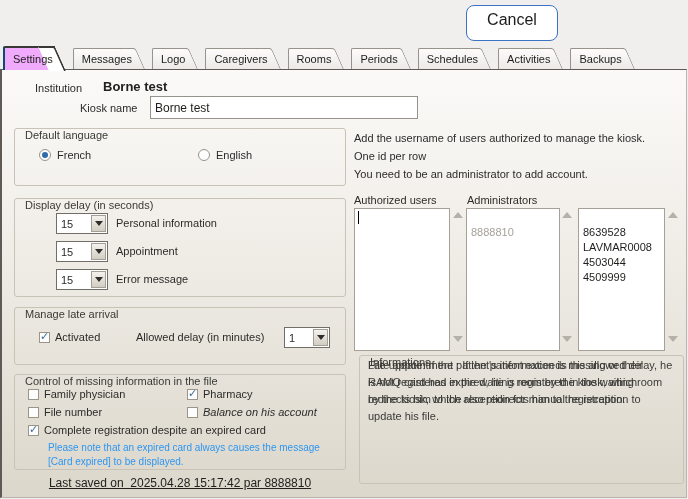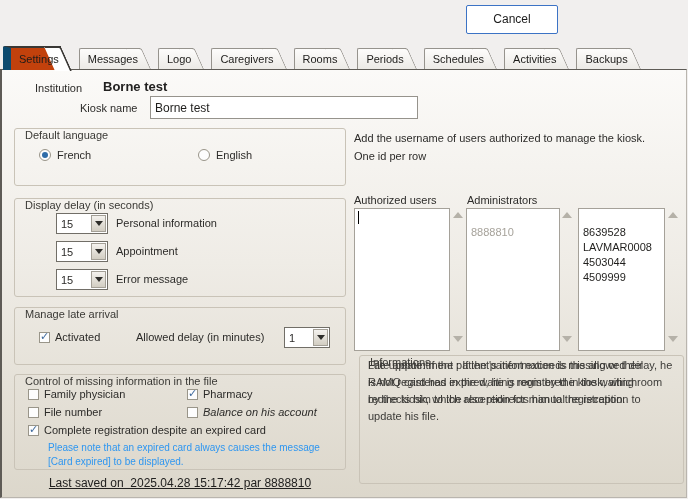--- a/index.html
+++ b/index.html
@@ -5,37 +5,37 @@
   * { box-sizing: border-box; }
   body { margin:0; background:#fff; }
   #app {
     position:relative; width:688px; height:499px; overflow:hidden;
     background:#f1efee;
     font-family:"Liberation Sans","DejaVu Sans",sans-serif;
     font-size:11px; color:#2c2b29;
     -webkit-font-smoothing:antialiased;
   }
   
-  .btn { position:absolute; top:5px; height:29px; text-align:center; line-height:27px;
-         font-size:12px; border-radius:2px; cursor:pointer; }
+  .btn { position:absolute; top:5px; height:36px; text-align:center; line-height:27px;
+         font-size:16px; border-radius:8px; cursor:pointer; }
   .btn-cancel { left:466px; width:92px; background:#ffffff; border:1px solid #3c73c5; color:#1b1b1b; }
   .btn-save   { left:580px; width:94px; background:#0e74d4; border:1px solid #0e74d4; color:#ffffff; }
   
   .tabbar { position:absolute; left:0; top:45px; width:688px; height:24px;
             display:flex; align-items:flex-end; padding-left:3px; z-index:5; }
   .tab { position:relative; height:21px; line-height:21px; padding:0 2px 0 8px; margin-right:18px;
          background:linear-gradient(#fdfcfb,#eceae6);
          border-top:1px solid #96938d; border-left:1px solid #96938d;
          border-radius:2px 0 0 0; color:#1d1c1a; cursor:pointer; white-space:nowrap; }
   .tab::after { content:""; position:absolute; top:-1px; right:-11px; width:15px; height:100%;
          background:linear-gradient(#fdfcfb,#eceae6);
          border-top:1px solid #96938d; border-right:1px solid #96938d;
          transform:skewX(24deg); transform-origin:0 100%; border-radius:0 3px 0 0; }
   .tab .lbl { position:relative; z-index:2; }
-  .tab.active { background:#c2410c; border-top:2px solid #3a3835; border-left:8px solid #0c4a6e;
+  .tab.active { background:#f0abfc; border-top:2px solid #3a3835; border-left:2px solid #0c4a6e;
          height:24px; line-height:22px; z-index:6; margin-bottom:-1px; }
   .tab.active::after { background:#ffffff; border-top:2px solid #3a3835; border-right:2px solid #3a3835;
          top:-2px; height:calc(100% + 1px); }
   
   .pane { position:absolute; left:0; top:69px; width:687px; height:429px; z-index:1;
           border-top:1px solid #5e5b56; border-left:2px solid #5e5b56;
           border-right:1px solid #b9b5ae; border-bottom:1px solid #b9b5ae;
           background:linear-gradient(180deg,#fbfaf8 0%,#efece6 45%,#dcd7cb 100%); }
   .pane * { position:absolute; }
   .static-lbl { white-space:nowrap; }
@@ -164,20 +164,21 @@
       <span class="static-lbl" style="left:188px; top:31px;font-style:italic;">Balance on his account</span>
       <span class="checkbox checked" style="left:13px; top:50px;"></span>
       <span class="static-lbl" style="left:29px; top:49px;">Complete registration despite an expired card</span>
       <span class="note-blue" style="left:33px; top:66px; width:278px;">Please note that an expired card always causes the message [Card expired] to be displayed.</span>
     </fieldset>
 
     <div class="last-saved">Last saved on  2025.04.28 15:17:42 par 8888810</div>
 
     <span class="intro" style="top:62px;">Add the username of users authorized to manage the kiosk.</span>
     <span class="intro" style="top:80px;">One id per row</span>
+    <span class="intro" style="top:98px;">You need to be an administrator to add account.</span>
 
     <span class="static-lbl" style="left:352px; top:124px;">Authorized users</span>
     <span class="static-lbl" style="left:465px; top:124px;">Administrators</span>
 
     <div class="listbox" id="box-auth"></div>
     <div class="caret"></div>
     <div class="listbox" id="box-admin">8888810</div>
     <div class="listbox" id="box-extra">8639528
 LAVMAR0008
 4503044

